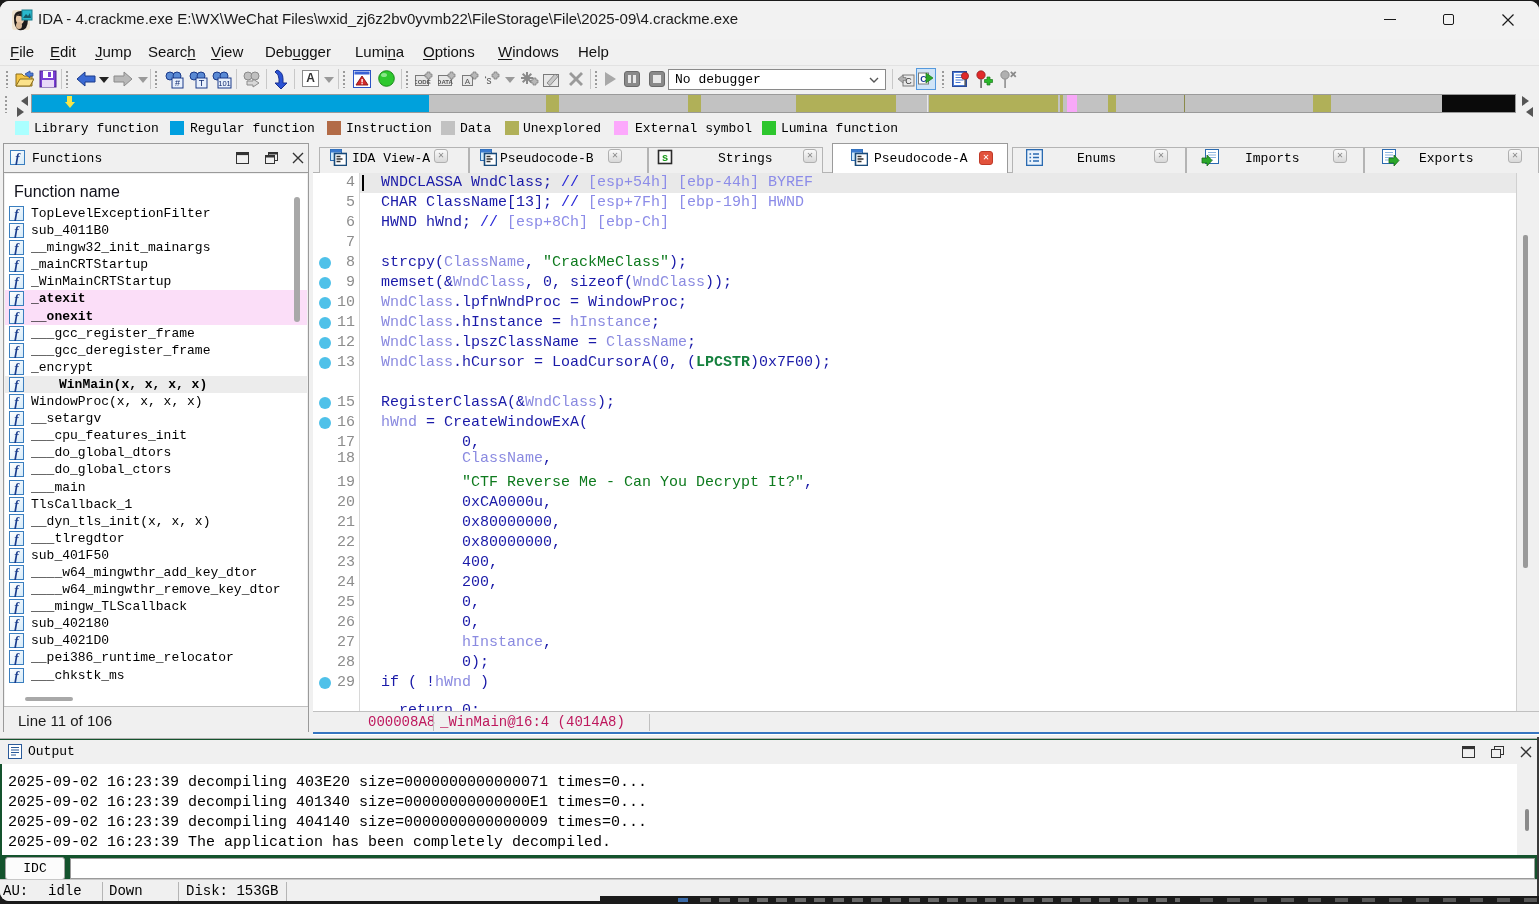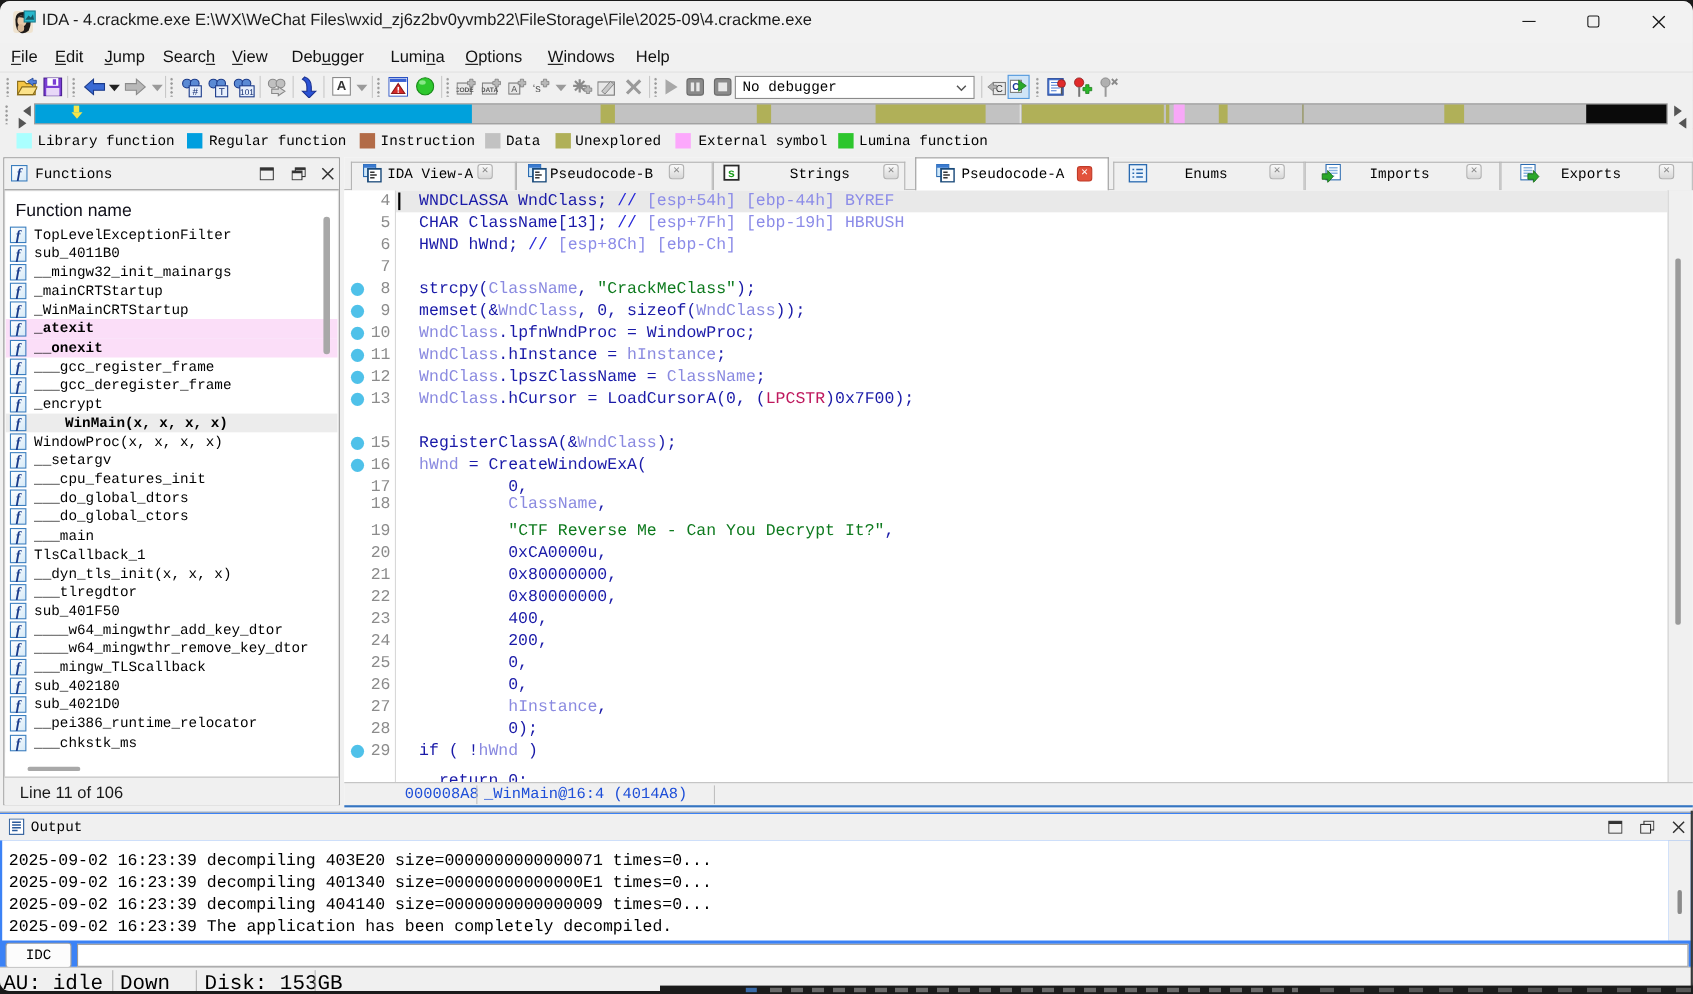--- a/index.html
+++ b/index.html
@@ -48,29 +48,29 @@
 .tab.active { top:0; height:30px; background:#fff; border-color:#9a9a9a; z-index:3; }
 #tabbar svg { z-index:4; }
 .tabline { position:absolute; left:0; top:29px; width:1226px; height:1px; background:#b4b4b4; }
 .tclose { position:absolute; top:6px; width:14px; height:14px; border:1px solid #b0b0b0; border-radius:3px; background:linear-gradient(#fafafa,#d8d8d8); color:#8a8a8a; font-size:10px; line-height:12px; text-align:center; font-weight:bold; }
 .tclose.red { background:#e2523c; border-color:#c03a28; color:#fff; top:8px; }
 #code { position:absolute; left:0; top:30px; width:1203px; height:538px; background:#fff; overflow:hidden; }
 .cline { position:absolute; left:0; width:1203px; height:20px; white-space:pre; font-size:15px; line-height:20px; }
 .lnum { position:absolute; left:0; top:0; width:42px; text-align:right; color:#8c8c8c; }
 .ctext { position:absolute; left:50px; top:0; color:#1a1aa8; }
 .dot { position:absolute; left:6px; top:4px; width:12px; height:12px; border-radius:50%; background:#4fc1e9; }
-.k { color:#1a1aa8; } .v { color:#8a8ae0; } .s { color:#0e7a1e; } .c1 { color:#2828d8; } .c2 { color:#8c8ce8; } .t { color:#be185d; }
-#codestatus { position:absolute; left:0; top:568px; width:1226px; height:21px; background:#f0f0f0; border-top:1px solid #c0c0c0; font-size:14px; color:#1d4ed8; }
+.k { color:#1a1aa8; } .v { color:#8a8ae0; } .s { color:#0e7a1e; } .c1 { color:#2828d8; } .c2 { color:#8c8ce8; } .t { color:#15803d;font-weight:bold; }
+#codestatus { position:absolute; left:0; top:568px; width:1226px; height:21px; background:#f0f0f0; border-top:1px solid #c0c0c0; font-size:14px; color:#be185d; }
 #bluebar { position:absolute; left:0; top:589px; width:1226px; height:2px; background:#3574c0; }
 
-#outpanel { position:absolute; left:0; top:737px; width:1539px; height:141px; background:#3b82f6; border-top:1px solid #b0b0b0; }
+#outpanel { position:absolute; left:0; top:737px; width:1539px; height:141px; background:#14532d; border-top:1px solid #b0b0b0; }
 #outtitle { position:absolute; left:0; top:1px; width:1539px; height:24px; background:#f0f0f0; font-size:13px; color:#000; }
 #outlog { position:absolute; left:2px; top:25px; width:1515px; height:91px; background:#fff; font-size:15px; color:#000; white-space:pre; line-height:20px; padding:9px 0 0 6px; }
 #idcbtn { position:absolute; left:5px; top:118px; width:60px; height:23px; background:#fcfcfc; border:1px solid #a0a0a0; border-radius:3px; font-size:13px; color:#000; text-align:center; line-height:21px; }
-#statusbar { position:absolute; left:0; top:878px; width:1539px; height:23px; background:#f0f0f0; border-top:1px solid #c8c8c8; font-size:19px; color:#000; }
+#statusbar { position:absolute; left:0; top:878px; width:1539px; height:23px; background:#f0f0f0; border-top:1px solid #c8c8c8; font-size:14px; color:#000; }
 .ssep { position:absolute; top:2px; width:1px; height:19px; background:#b5b5b5; }
 #taskstrip { position:absolute; left:600px; top:896px; width:939px; height:8px; background:#1b1b1b; }
 #bottomline { position:absolute; left:0px; top:901px; width:1539px; height:3px; background:#1b1b1b; }
 </style>
 </head>
 <body>
 <div id="win">
   <div id="titlebar">
     <svg class="abs" style="left:10px;top:7px" width="24" height="24" viewBox="0 0 24 24">
       <rect x="2" y="2" width="18" height="20" rx="3" fill="#efe3cf"></rect>
@@ -424,21 +424,21 @@
           </g>
 <path d="M7 9 h5 v-3 l5 5.5 -5 5.5 v-3 h-5 z" fill="#2aa82a" stroke="#1a6a1a" stroke-width="0.8"></path>
 </svg>
 <span class="abs" style="left:1106px;top:8px;z-index:4">Exports</span>
 <div class="tclose" style="left:1195px;z-index:4">✕</div>
 </div>
 <div id="code">
 <div class="abs" style="left:47px;top:0;width:1156px;height:20px;background:#e9e9e9"></div>
 <div class="abs" style="left:46px;top:0;width:1px;height:538px;background:#d8d8d8"></div>
 <div class="cline" style="top:0px"><span class="lnum">4</span><span class="ctext"><span class="k">  WNDCLASSA WndClass; </span><span class="c1">// </span><span class="c2">[esp+54h] [ebp-44h] BYREF</span></span></div>
-<div class="cline" style="top:20px"><span class="lnum">5</span><span class="ctext"><span class="k">  CHAR ClassName[13]; </span><span class="c1">// </span><span class="c2">[esp+7Fh] [ebp-19h] HBRUSH</span></span></div>
+<div class="cline" style="top:20px"><span class="lnum">5</span><span class="ctext"><span class="k">  CHAR ClassName[13]; </span><span class="c1">// </span><span class="c2">[esp+7Fh] [ebp-19h] HWND</span></span></div>
 <div class="cline" style="top:40px"><span class="lnum">6</span><span class="ctext"><span class="k">  HWND hWnd; </span><span class="c1">// </span><span class="c2">[esp+8Ch] [ebp-Ch]</span></span></div>
 <div class="cline" style="top:60px"><span class="lnum">7</span><span class="ctext"></span></div>
 <div class="cline" style="top:80px"><span class="dot"></span><span class="lnum">8</span><span class="ctext"><span class="k">  strcpy(</span><span class="v">ClassName</span><span class="k">, </span><span class="s">"CrackMeClass"</span><span class="k">);</span></span></div>
 <div class="cline" style="top:100px"><span class="dot"></span><span class="lnum">9</span><span class="ctext"><span class="k">  memset(&amp;</span><span class="v">WndClass</span><span class="k">, 0, sizeof(</span><span class="v">WndClass</span><span class="k">));</span></span></div>
 <div class="cline" style="top:120px"><span class="dot"></span><span class="lnum">10</span><span class="ctext"><span class="k">  </span><span class="v">WndClass</span><span class="k">.lpfnWndProc = WindowProc;</span></span></div>
 <div class="cline" style="top:140px"><span class="dot"></span><span class="lnum">11</span><span class="ctext"><span class="k">  </span><span class="v">WndClass</span><span class="k">.hInstance = </span><span class="v">hInstance</span><span class="k">;</span></span></div>
 <div class="cline" style="top:160px"><span class="dot"></span><span class="lnum">12</span><span class="ctext"><span class="k">  </span><span class="v">WndClass</span><span class="k">.lpszClassName = </span><span class="v">ClassName</span><span class="k">;</span></span></div>
 <div class="cline" style="top:180px"><span class="dot"></span><span class="lnum">13</span><span class="ctext"><span class="k">  </span><span class="v">WndClass</span><span class="k">.hCursor = LoadCursorA(0, (</span><span class="t">LPCSTR</span><span class="k">)0x7F00);</span></span></div>
 <div class="cline" style="top:220px"><span class="dot"></span><span class="lnum">15</span><span class="ctext"><span class="k">  RegisterClassA(&amp;</span><span class="v">WndClass</span><span class="k">);</span></span></div>
 <div class="cline" style="top:240px"><span class="dot"></span><span class="lnum">16</span><span class="ctext"><span class="k">  </span><span class="v">hWnd</span><span class="k"> = CreateWindowExA(</span></span></div>

